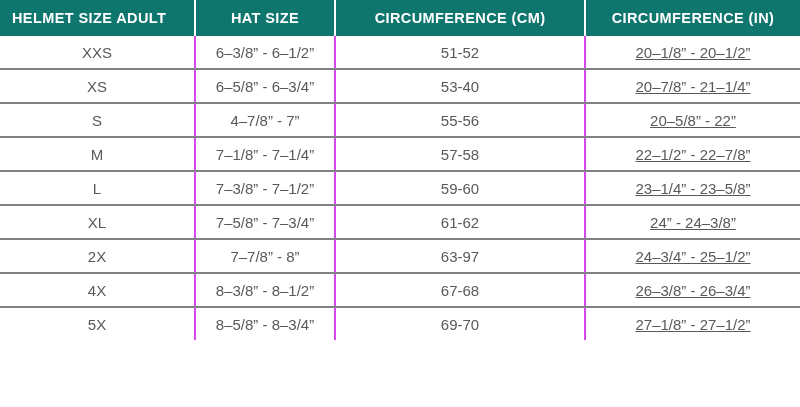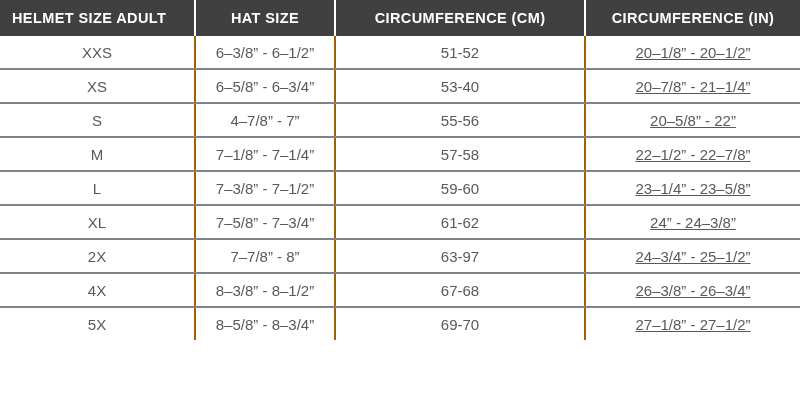--- a/index.html
+++ b/index.html
@@ -18,21 +18,21 @@
     width: 800px;
     border-collapse: collapse;
     table-layout: fixed;
   }
   table.size-chart col.c0 { width: 195px; }
   table.size-chart col.c1 { width: 140px; }
   table.size-chart col.c2 { width: 250px; }
   table.size-chart col.c3 { width: 215px; }
 
   thead th {
-    background: #404040;
+    background: #0f766e;
     color: #ffffff;
     font-size: 14.5px;
     font-weight: bold;
     letter-spacing: 0.4px;
     text-align: center;
     padding: 9px 4px 9px 4px;
     border-right: 2px solid #ffffff;
     height: 18px;
     white-space: nowrap;
   }
@@ -41,21 +41,21 @@
     text-align: left;
     padding-left: 12px;
   }
 
   tbody td {
     background: #ffffff;
     color: #58595b;
     font-size: 15px;
     text-align: center;
     padding: 7px 4px 7px 4px;
-    border-right: 2px solid #a16207;
+    border-right: 2px solid #d946ef;
     border-bottom: 2px solid #808285;
     height: 18px;
     white-space: nowrap;
   }
   tbody td:last-child { border-right: none; text-decoration: underline; }
   tbody tr:last-child td { border-bottom: none; }
 </style>
 </head>
 <body>
 

